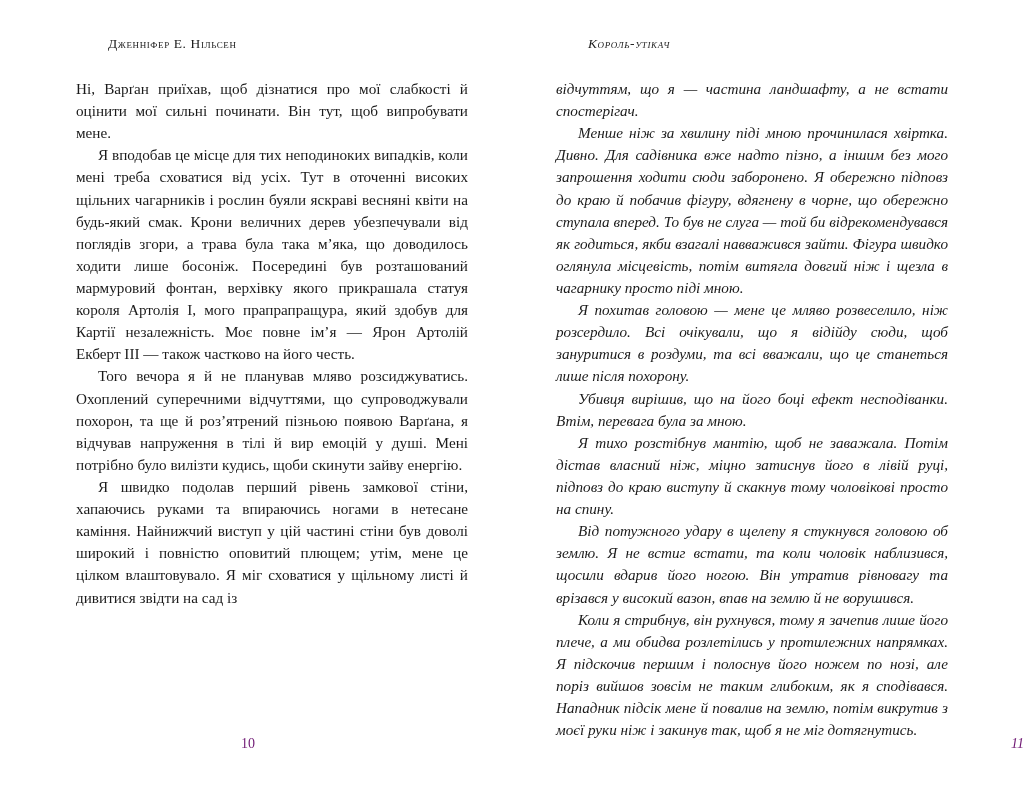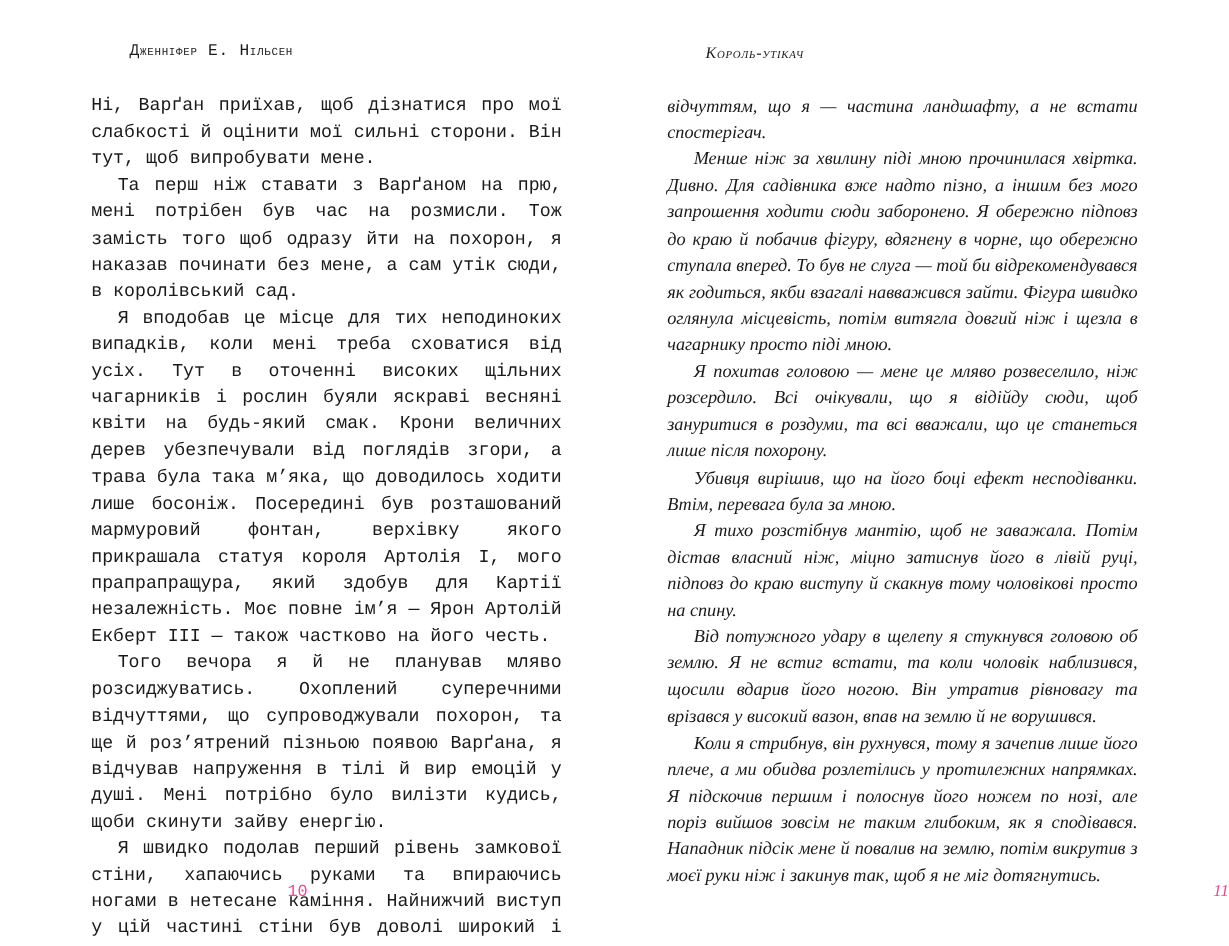--- a/index.html
+++ b/index.html
@@ -28,21 +28,20 @@
     height: 788px;
     padding: 36px 0 0 0;
   }
   .page-inner {
     position: relative;
     height: 100%;
     box-sizing: border-box;
   }
   .page-left .page-inner {
     padding: 0 44px 0 76px;
-    font-family: Liberation Mono, monospace;
   }
   .page-right .page-inner {
     padding: 0 76px 0 44px;
     font-style: italic;
   }
   .running-head {
     font-variant: small-caps;
     font-size: 13.5px;
     letter-spacing: 0.6px;
     color: #1a1a1a;
@@ -70,36 +69,35 @@
   .body-text p.indent {
     text-indent: 1.45em;
   }
   .folio {
     position: absolute;
     bottom: 36px;
     left: 0;
     right: 0;
     text-align: center;
     font-size: 14px;
-    color: #ec4899;
+    color: #701a75;
   }
   .page-left .folio { padding-right: 16px; }
   .page-right .folio { padding-left: 8px; text-align: right; }
 </style>
 </head>
 <body>
 
 <div class="book">
 
   <div class="page page-left">
     <div class="page-inner">
       <div class="running-head">Дженніфер Е. Нільсен</div>
       <div class="body-text">
-        <p>Ні, Варґан приїхав, щоб дізнатися про мої слабкості й оцінити мої сильні сторони. Він тут, щоб випробувати мене.</p>
-        <p class="indent">Та перш ніж ставати з Варґаном на прю, мені потрібен був час на розмисли. Тож замість того щоб одразу йти на похорон, я наказав починати без мене, а сам утік сюди, в королівський сад.</p>
+        <p>Ні, Варґан приїхав, щоб дізнатися про мої слабкості й оцінити мої сильні починати. Він тут, щоб випробувати мене.</p>
         <p class="indent">Я вподобав це місце для тих неподиноких випадків, коли мені треба сховатися від усіх. Тут в оточенні високих щільних чагарників і рослин буяли яскраві весняні квіти на будь-який смак. Крони величних дерев убезпечували від поглядів згори, а трава була така м’яка, що доводилось ходити лише босоніж. Посередині був розташований мармуровий фонтан, верхівку якого прикрашала статуя короля Артолія I, мого прапрапращура, який здобув для Картії незалежність. Моє повне ім’я — Ярон Артолій Екберт III — також частково на його честь.</p>
         <p class="indent">Того вечора я й не планував мляво розсиджуватись. Охоплений суперечними відчуттями, що супроводжували похорон, та ще й роз’ятрений пізньою появою Варґана, я відчував напруження в тілі й вир емоцій у душі. Мені потрібно було вилізти кудись, щоби скинути зайву енергію.</p>
         <p class="indent">Я швидко подолав перший рівень замкової стіни, хапаючись руками та впираючись ногами в нетесане каміння. Найнижчий виступ у цій частині стіни був доволі широкий і повністю оповитий плющем; утім, мене це цілком влаштовувало. Я міг сховатися у щільному листі й дивитися звідти на сад із</p>
       </div>
       <div class="folio">10</div>
     </div>
   </div>
 
   <div class="page page-right">
     <div class="page-inner">

